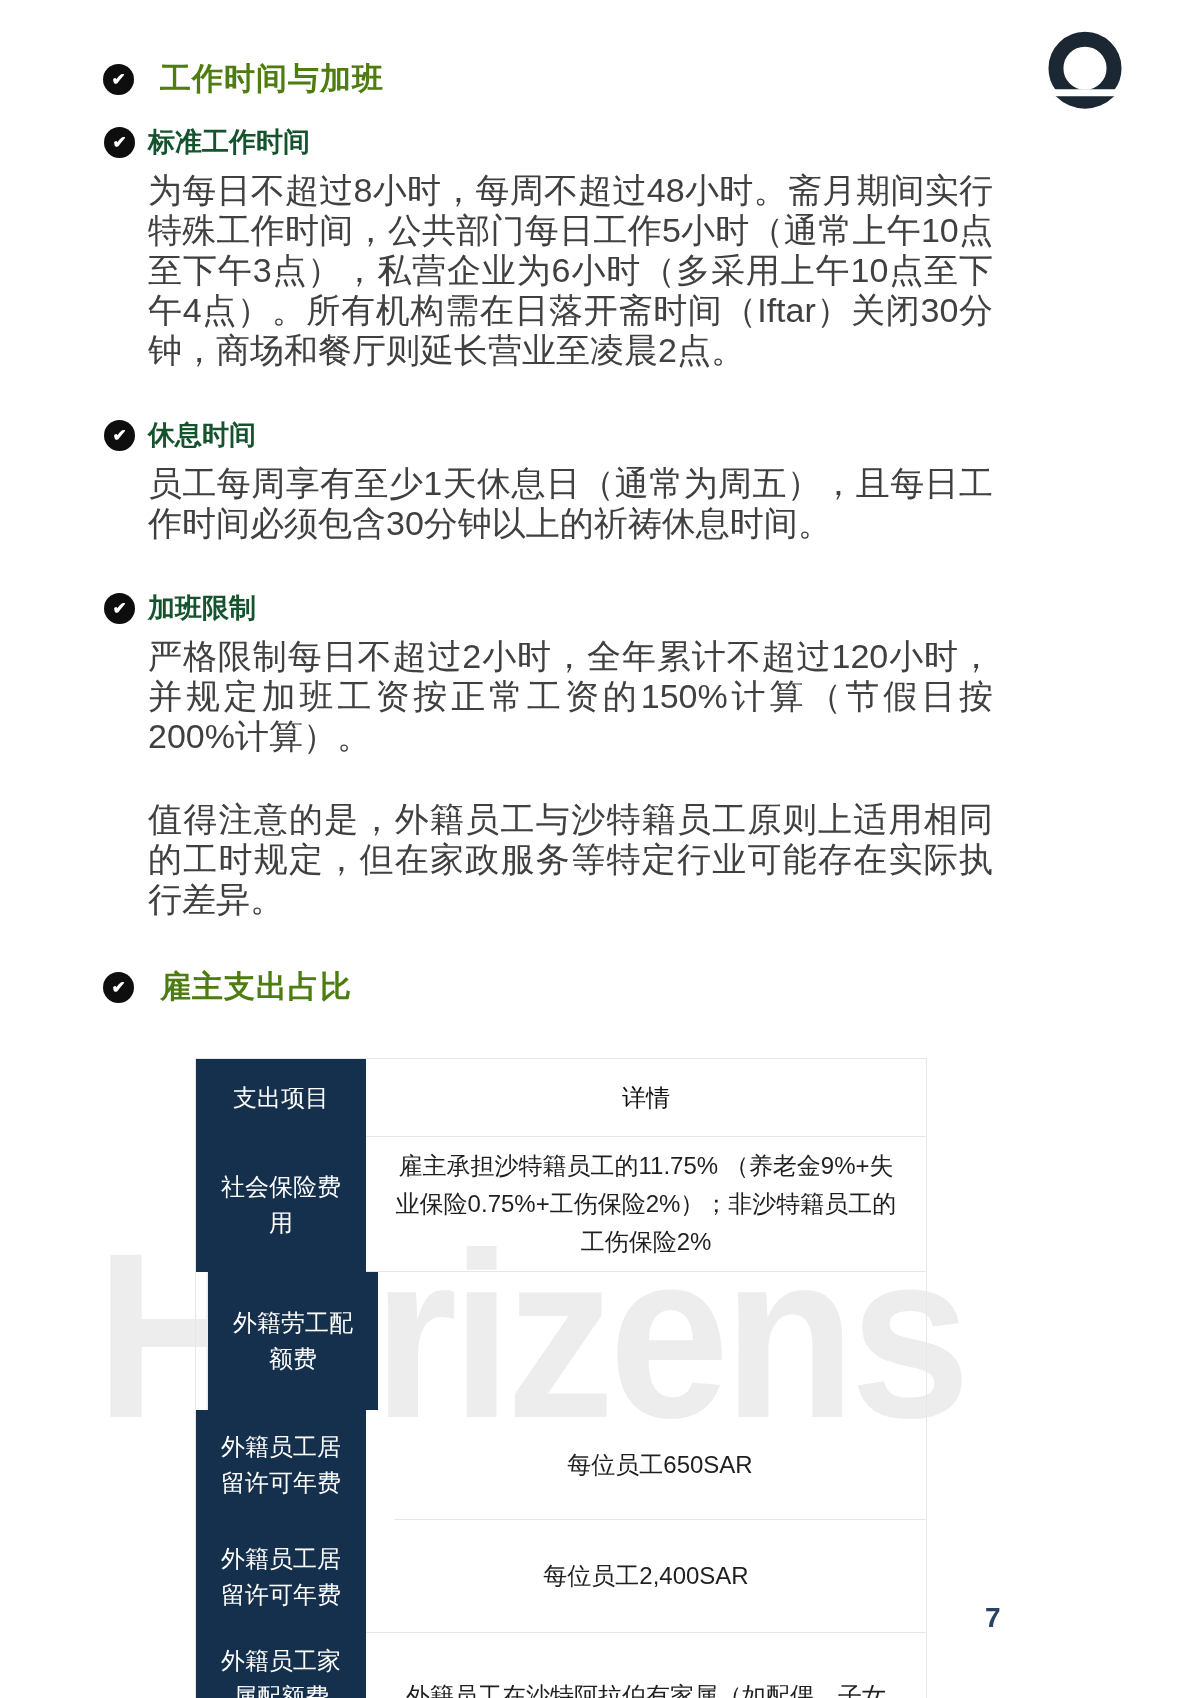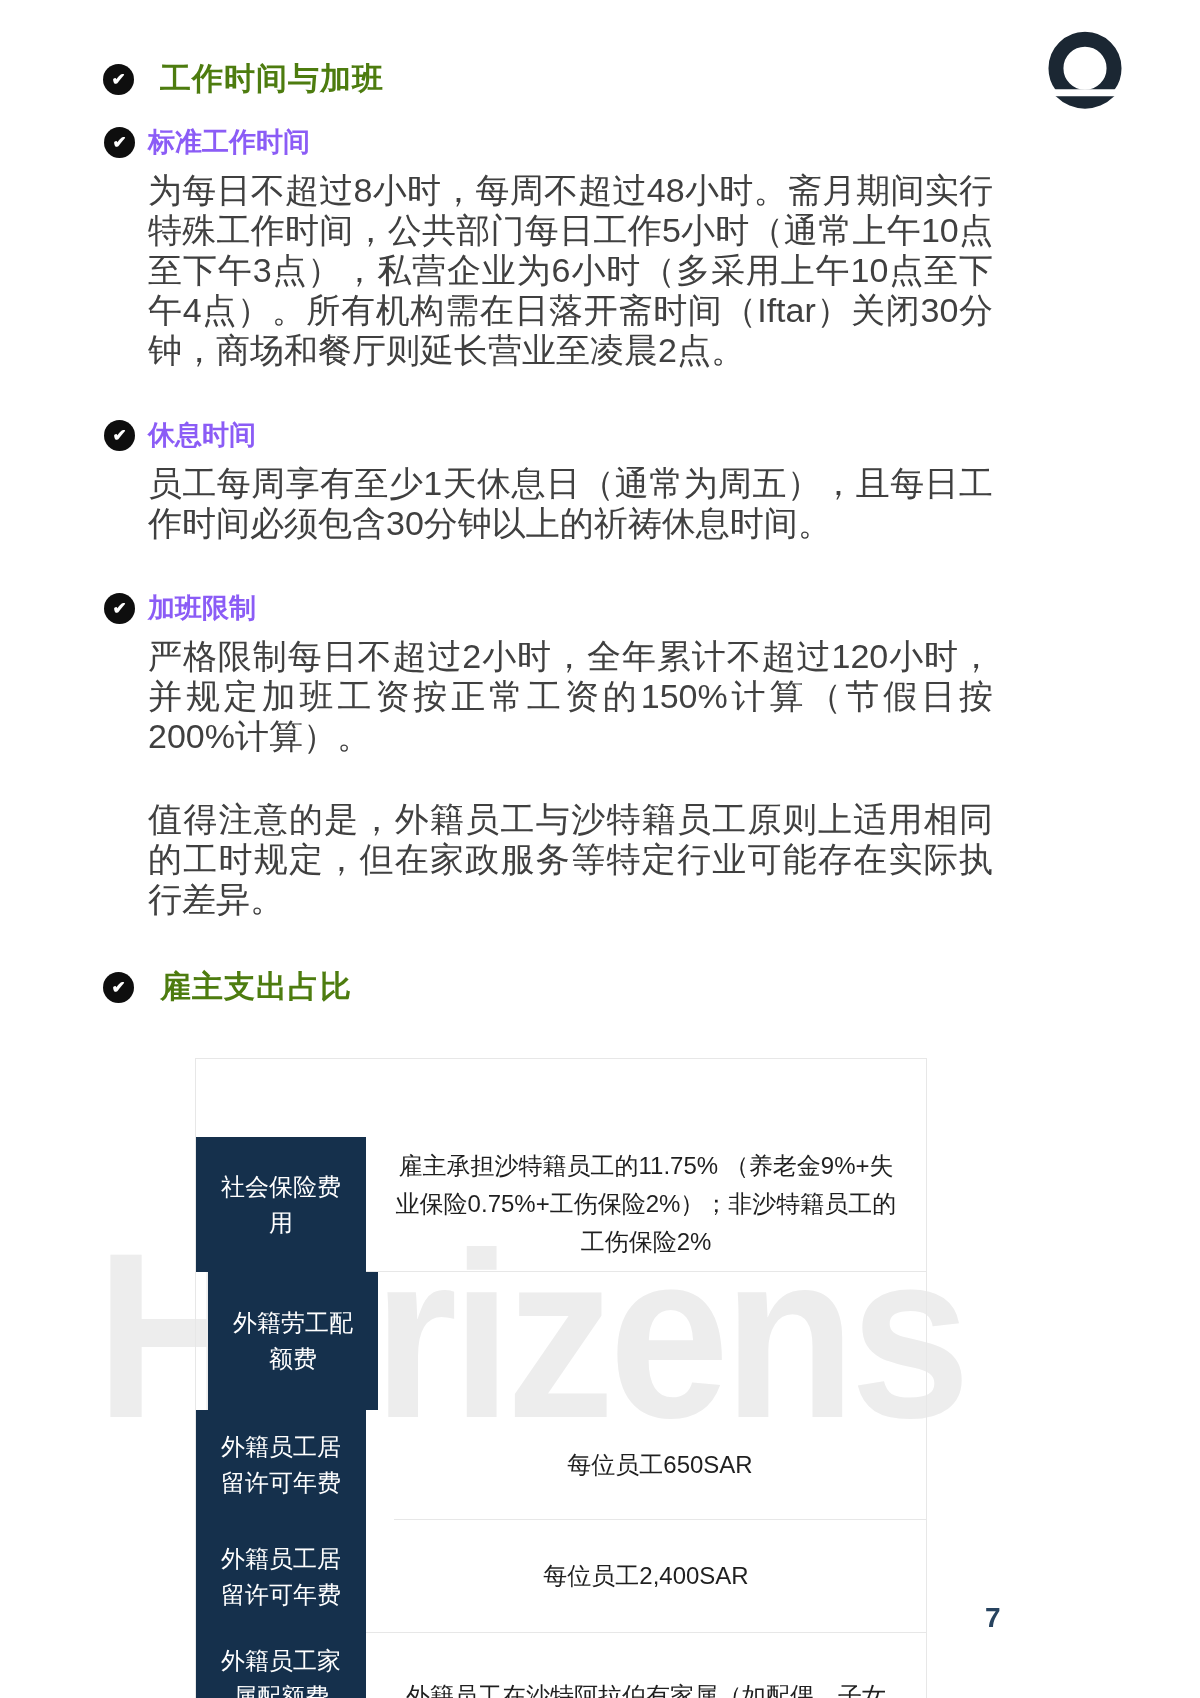--- a/index.html
+++ b/index.html
@@ -57,21 +57,21 @@
     justify-content: center;
     font-size: 17px;
     font-weight: bold;
     flex: none;
   }
 
   .h1row { display: flex; align-items: center; gap: 26px; margin: 0 0 24px 3px; }
   .h1row h1 { font-size: 31px; font-weight: bold; color: #4d7c0f; letter-spacing: 1px; }
 
   .secrow { display: flex; align-items: center; gap: 13px; margin: 0 0 10px 4px; }
-  .secrow h2 { font-size: 27px; font-weight: bold; color: #8b5cf6; }
+  .secrow h2 { font-size: 27px; font-weight: bold; color: #14532d; }
 
   .body {
     width: 845px;
     margin: 0 0 47px 48px;
     font-size: 34px;
     line-height: 40px;
     color: #404040;
     text-align: justify;
   }
   .note { margin-top: -4px; }
@@ -178,20 +178,22 @@
     <p class="body note">值得注意的是，外籍员工与沙特籍员工原则上适用相同的工时规定，但在家政服务等特定行业可能存在实际执行差异。</p>
 
     <div class="h1row">
       <span class="check">✔</span>
       <h1>雇主支出占比</h1>
     </div>
 
     <div class="etable">
 
       <div class="trow thead r-head">
+        <div class="tl">支出项目</div>
+        <div class="td">详情</div>
       </div>
 
       <div class="trow r-0">
         <div class="tl">社会保险费用</div>
         <div class="td">雇主承担沙特籍员工的11.75% （养老金9%+失业保险0.75%+工伤保险2%）；非沙特籍员工的工伤保险2%</div>
       </div>
 
       <div class="trow r-1">
         <div class="tl">外籍劳工配额费</div>
       </div>

